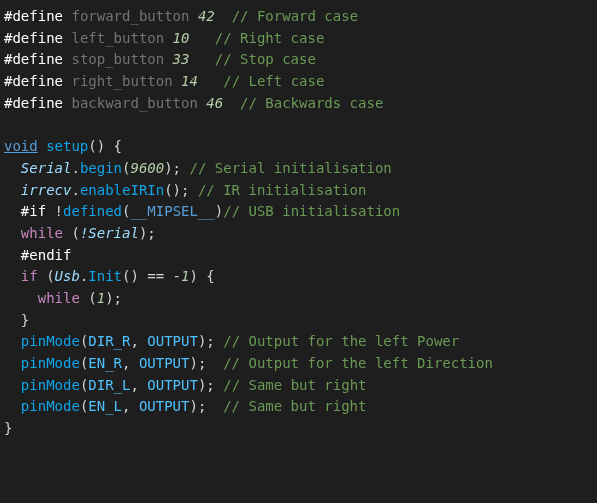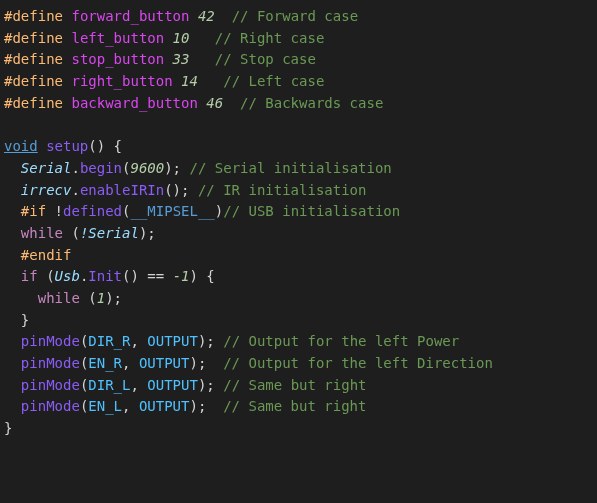--- a/index.html
+++ b/index.html
@@ -12,26 +12,26 @@
     color: #d4d4d4;
     width: 597px;
     height: 503px;
     overflow: hidden;
   }
   pre {
     margin: 0;
     padding: 6px 4px;
     white-space: pre;
   }
-  .kw-directive { color: #fdba74; }
+  .kw-directive { color: #ffffff; }
   .kw-flow { color: #c586c0; }
   .type { color: #569cd6; text-decoration: underline; }
   .macro { color: #569cd6; }
-  .defname { color: #d946ef; }
-  .func { color: #8b5cf6; }
+  .defname { color: #737373; }
+  .func { color: #0ea5e9; }
   .num { color: #b5cea8; font-style: italic; }
   .comment { color: #6a9955; }
   .obj { color: #9cdcfe; font-style: italic; }
   .const { color: #4fc1ff; text-align: right; }
   .op { color: #d4d4d4; }
   .paren { color: #d4d4d4; }
 </style>
 </head>
 <body>
 

